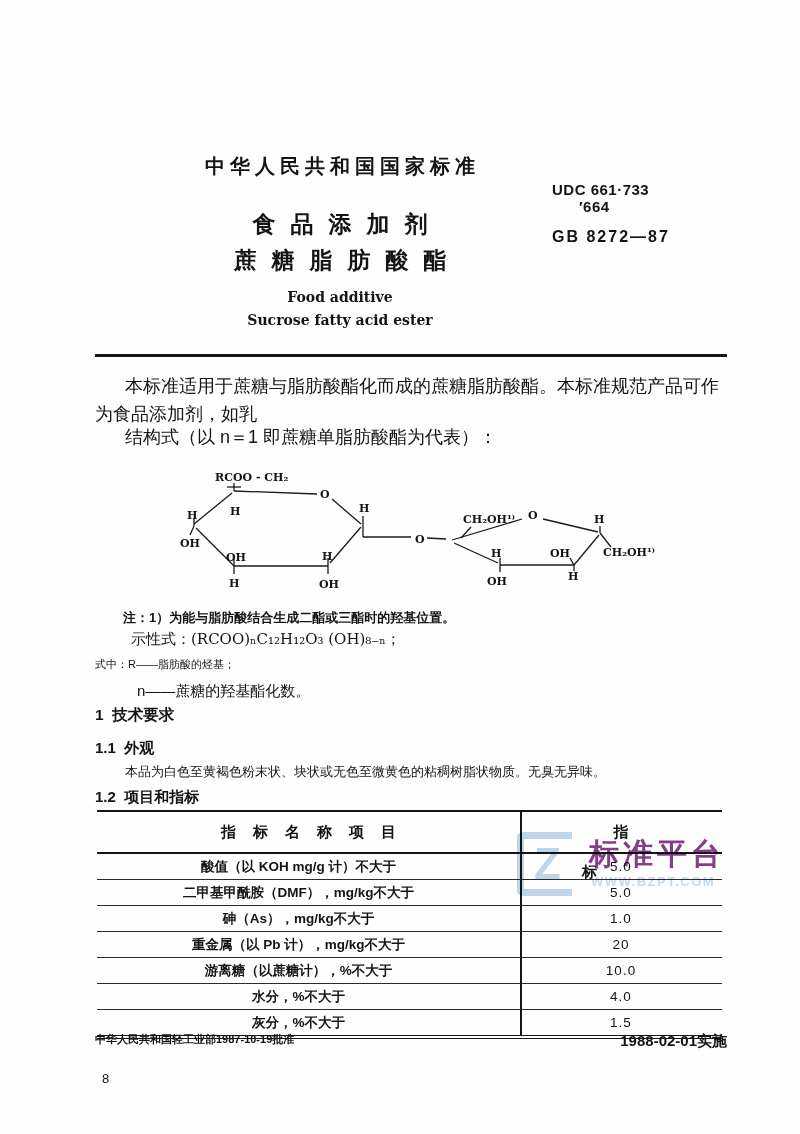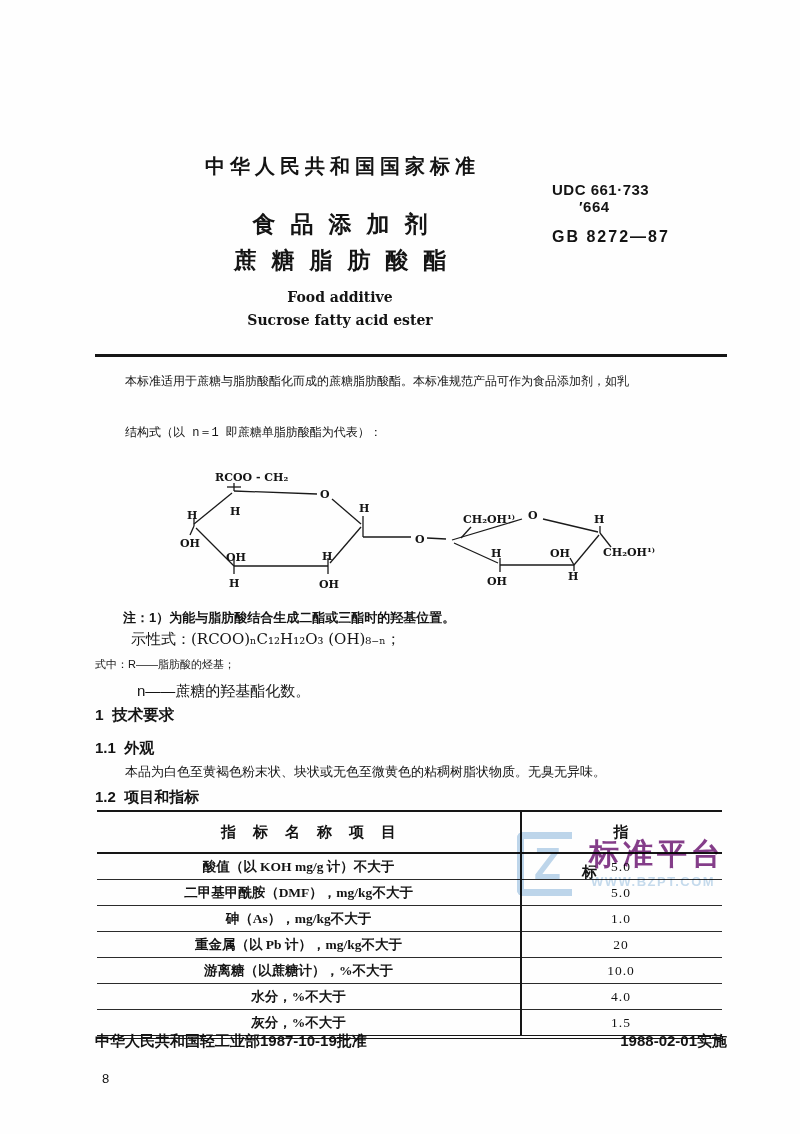--- a/index.html
+++ b/index.html
@@ -13,61 +13,60 @@
   .t-cn{font-size:23px;font-weight:bold;letter-spacing:15px;text-indent:15px;}
   .t-cn1{top:209px;}
   .t-cn2{top:245px;}
   .t-en{font-family:"DejaVu Serif","Liberation Serif",serif;font-size:14px;font-weight:bold;}
   .t-en1{top:289px;}
   .t-en2{top:312px;}
   .udc{left:552px;top:181px;font-size:15px;font-weight:bold;line-height:17px;letter-spacing:0.5px;}
   .udc .l2{padding-left:27px;}
   .gb{left:552px;top:228px;font-size:16px;font-weight:bold;letter-spacing:2px;}
   .rule{left:95px;top:354px;width:632px;height:3px;background:#161616;}
-  .bodyline{font-size:12px;line-height:20px;font-family:Liberation Mono, monospace;}
+  .bodyline{font-size:18px;line-height:28px;}
   .indent2{text-indent:30px;}
   .p1{left:95px;top:372px;width:640px;}
   .p2{left:95px;top:398px;width:640px;}
   .p3{left:95px;top:423px;width:640px;}
   .diagram{left:175px;top:457px;width:490px;height:145px;}
   .note1{left:123px;top:609px;font-size:13px;font-weight:600;}
   .formula{left:131px;top:630px;font-size:15px;font-family:"DejaVu Serif","DejaVu Sans","Liberation Serif",serif;}
   .wherer{left:95px;top:657px;font-size:11px;}
   .wheren{left:137px;top:682px;font-size:15px;}
   .h1{left:95px;top:705px;font-size:15.5px;font-weight:bold;white-space:pre;}
   .s11{left:95px;top:739px;font-size:15px;font-weight:bold;white-space:pre;}
   .appearance{left:95px;top:763px;width:640px;font-size:13px;}
   .s12{left:95px;top:788px;font-size:15px;font-weight:bold;white-space:pre;}
 
   .gtable{
     left:97px;top:810px;width:625px;
     border-top:2.5px solid #161616;border-bottom:4px double #161616;
     font-size:14px;
-    font-family:Liberation Serif, serif;
   }
   .thead{display:flex;height:40px;line-height:40px;border-bottom:2px solid #161616;font-weight:bold;}
   .th-item{width:423px;text-align:center;letter-spacing:17px;text-indent:17px;font-size:15px;}
   .th-val{flex:1;text-align:center;letter-spacing:63px;text-indent:63px;font-size:15px;}
   .trow{display:flex;height:25px;line-height:25px;border-bottom:1.5px solid #2b2b2b;}
   .trow.last{border-bottom:none;}
   .trow-left{width:423px;display:flex;justify-content:center;}
   .titem{padding-left:30px;font-weight:600;font-size:13.5px;}
   .tqual{padding-right:50px;font-weight:600;font-size:13.5px;}
   .tval{flex:1;text-align:center;font-weight:500;letter-spacing:1px;font-size:13.5px;}
   .vdivider{position:absolute;left:423px;top:0;bottom:0;width:2px;background:#161616;}
 
   .watermark{left:517px;top:830px;width:215px;height:72px;mix-blend-mode:multiply;opacity:0.85;}
   .wm-logo{position:absolute;left:0;top:2px;width:48px;height:50px;
     border:7px solid #b3cfe8;border-right:none;border-radius:6px 0 0 6px;}
   .wm-z{position:absolute;left:10px;top:2px;font-size:44px;line-height:46px;font-weight:bold;color:#b3cfe8;
     font-family:"Liberation Sans",sans-serif;}
   .wm-text{position:absolute;left:72px;top:4px;font-size:30px;font-weight:600;letter-spacing:4px;color:#701a75;}
   .wm-url{position:absolute;left:74px;top:44px;font-size:13px;font-weight:bold;letter-spacing:1.5px;color:#bcd5ea;}
 
-  .f-approval{left:95px;top:1032px;font-size:15px;font-weight:bold;}
+  .f-approval{left:95px;top:1032px;font-size:11px;font-weight:bold;}
   .f-impl{left:95px;top:1032px;width:632px;text-align:right;font-size:15px;font-weight:bold;}
   .pageno{left:102px;top:1071px;font-size:13px;}
 
   svg text{font-family:"DejaVu Serif","DejaVu Sans","Liberation Serif",serif;font-size:11px;font-weight:600;fill:#141414;}
   svg line{stroke:#1a1a1a;stroke-width:1.3;}
 </style>
 </head>
 <body>
 
 <div class="page">

